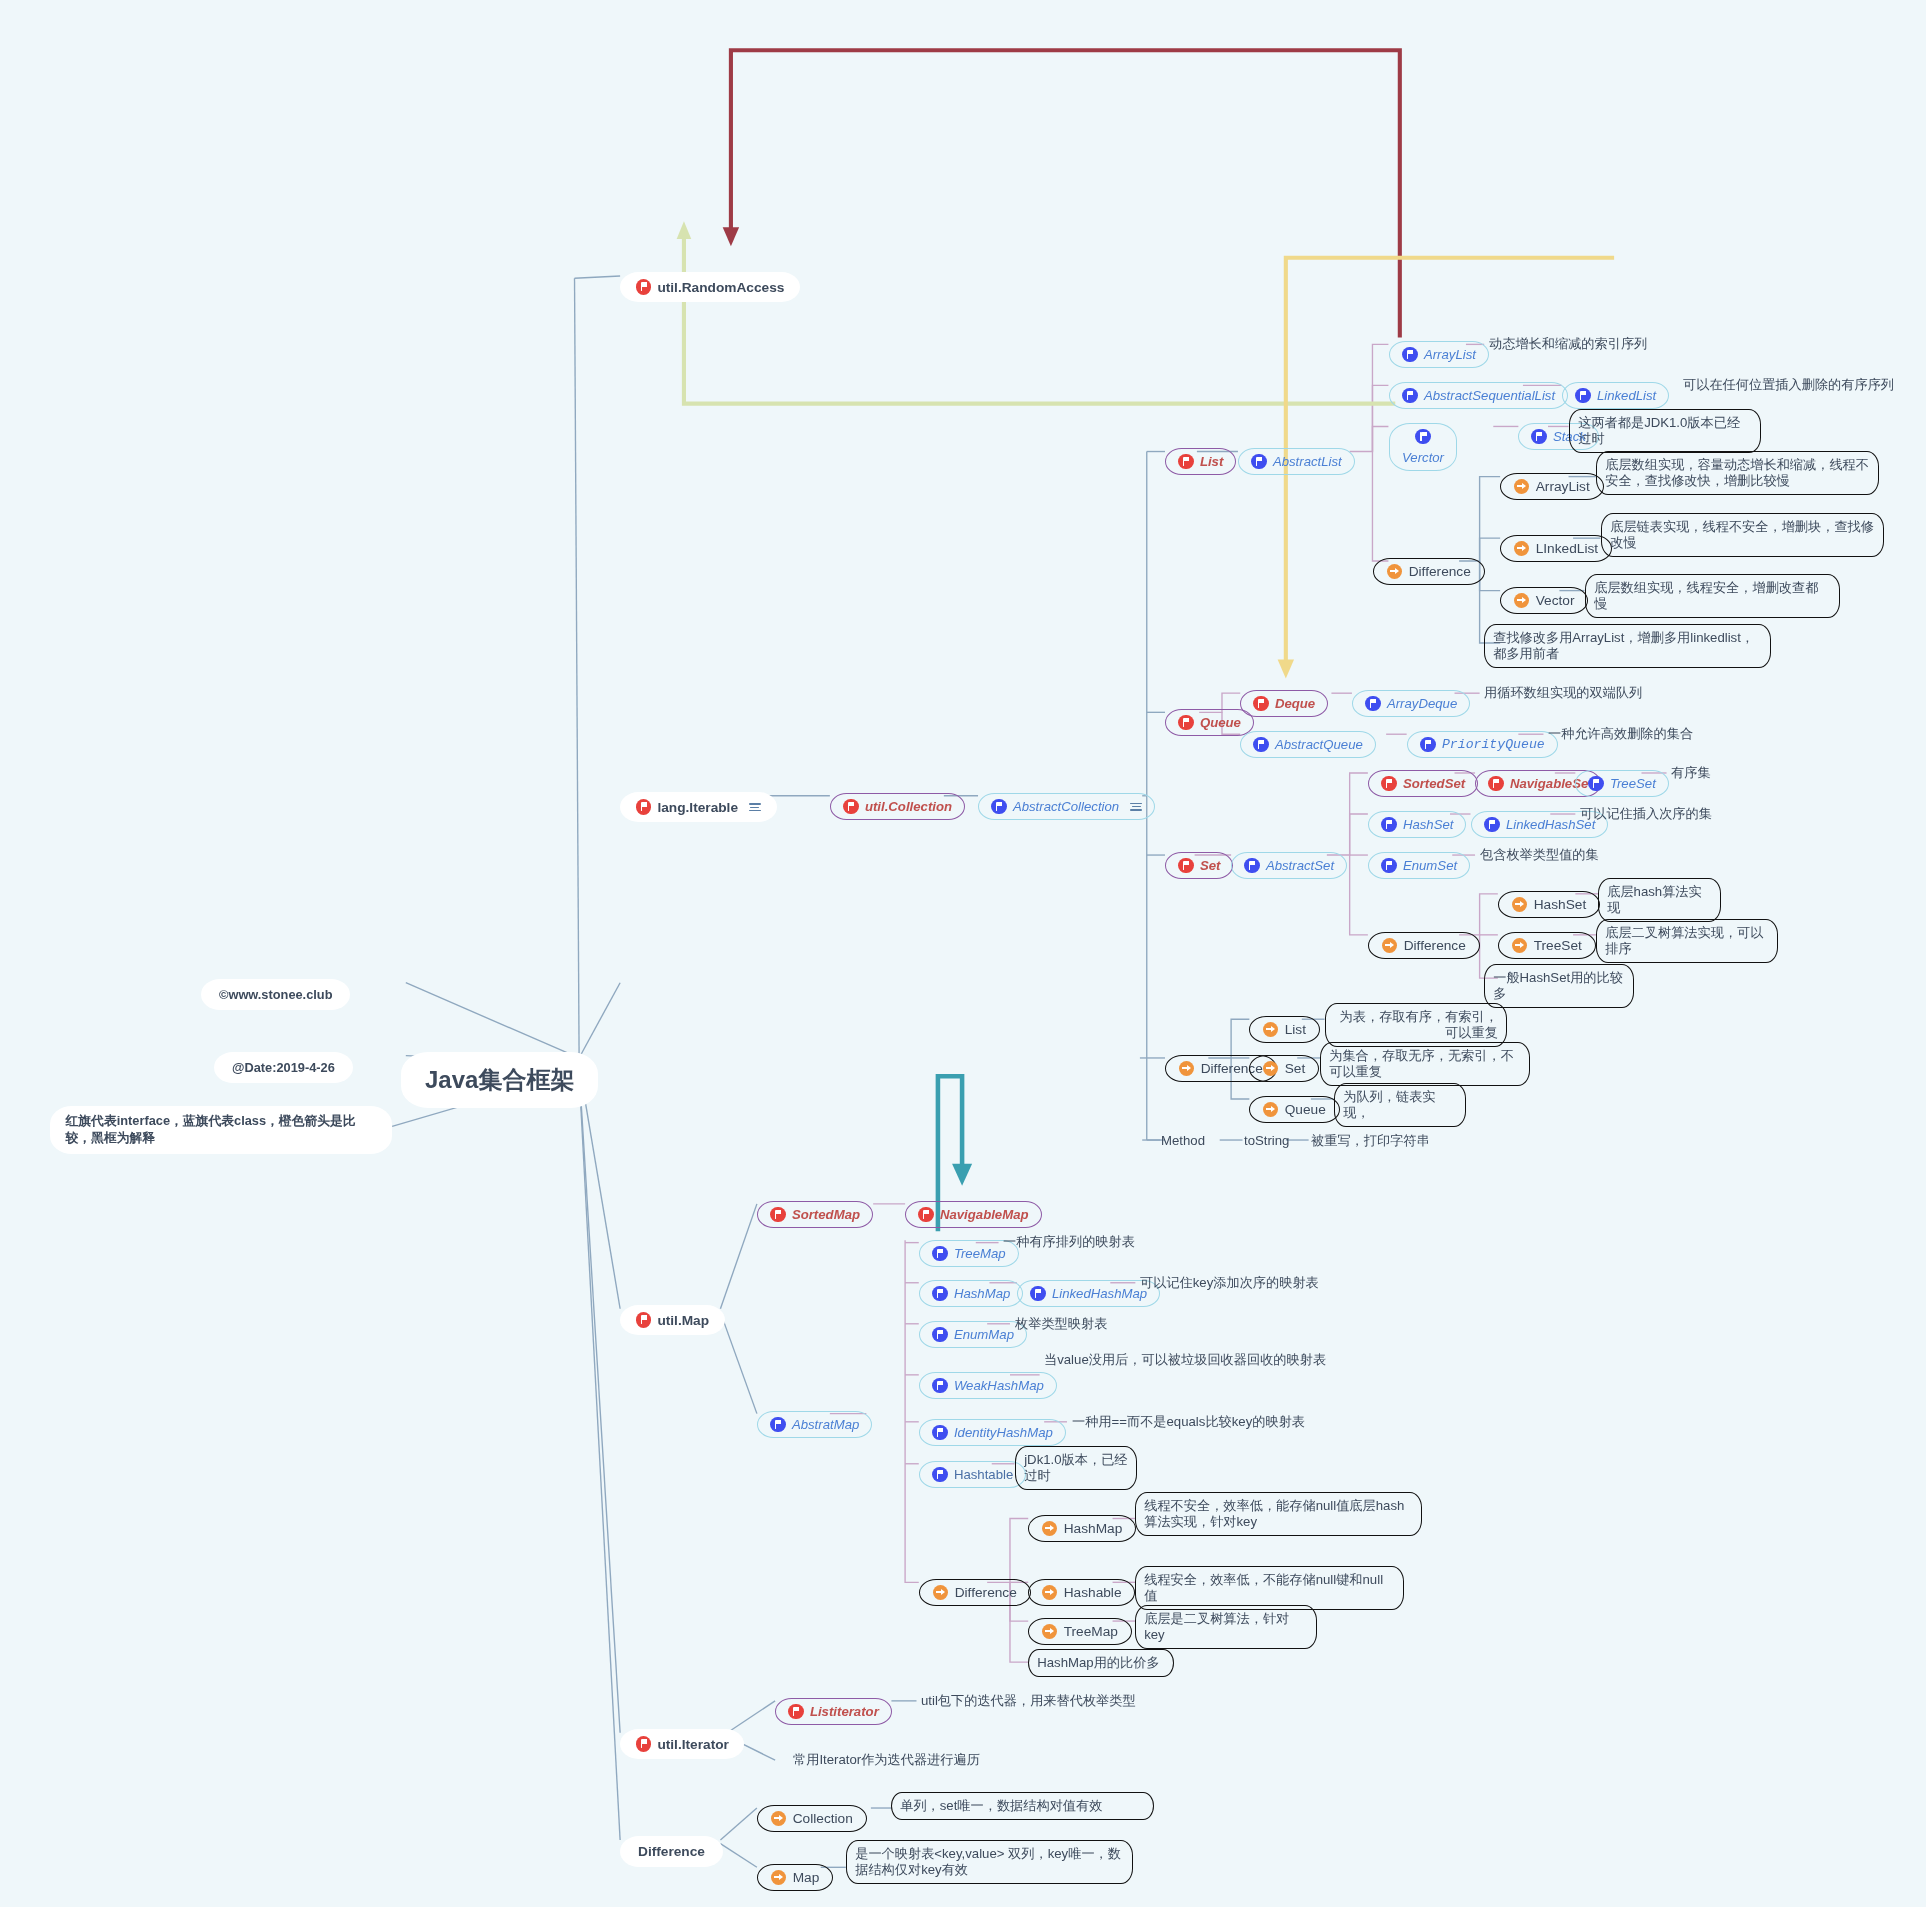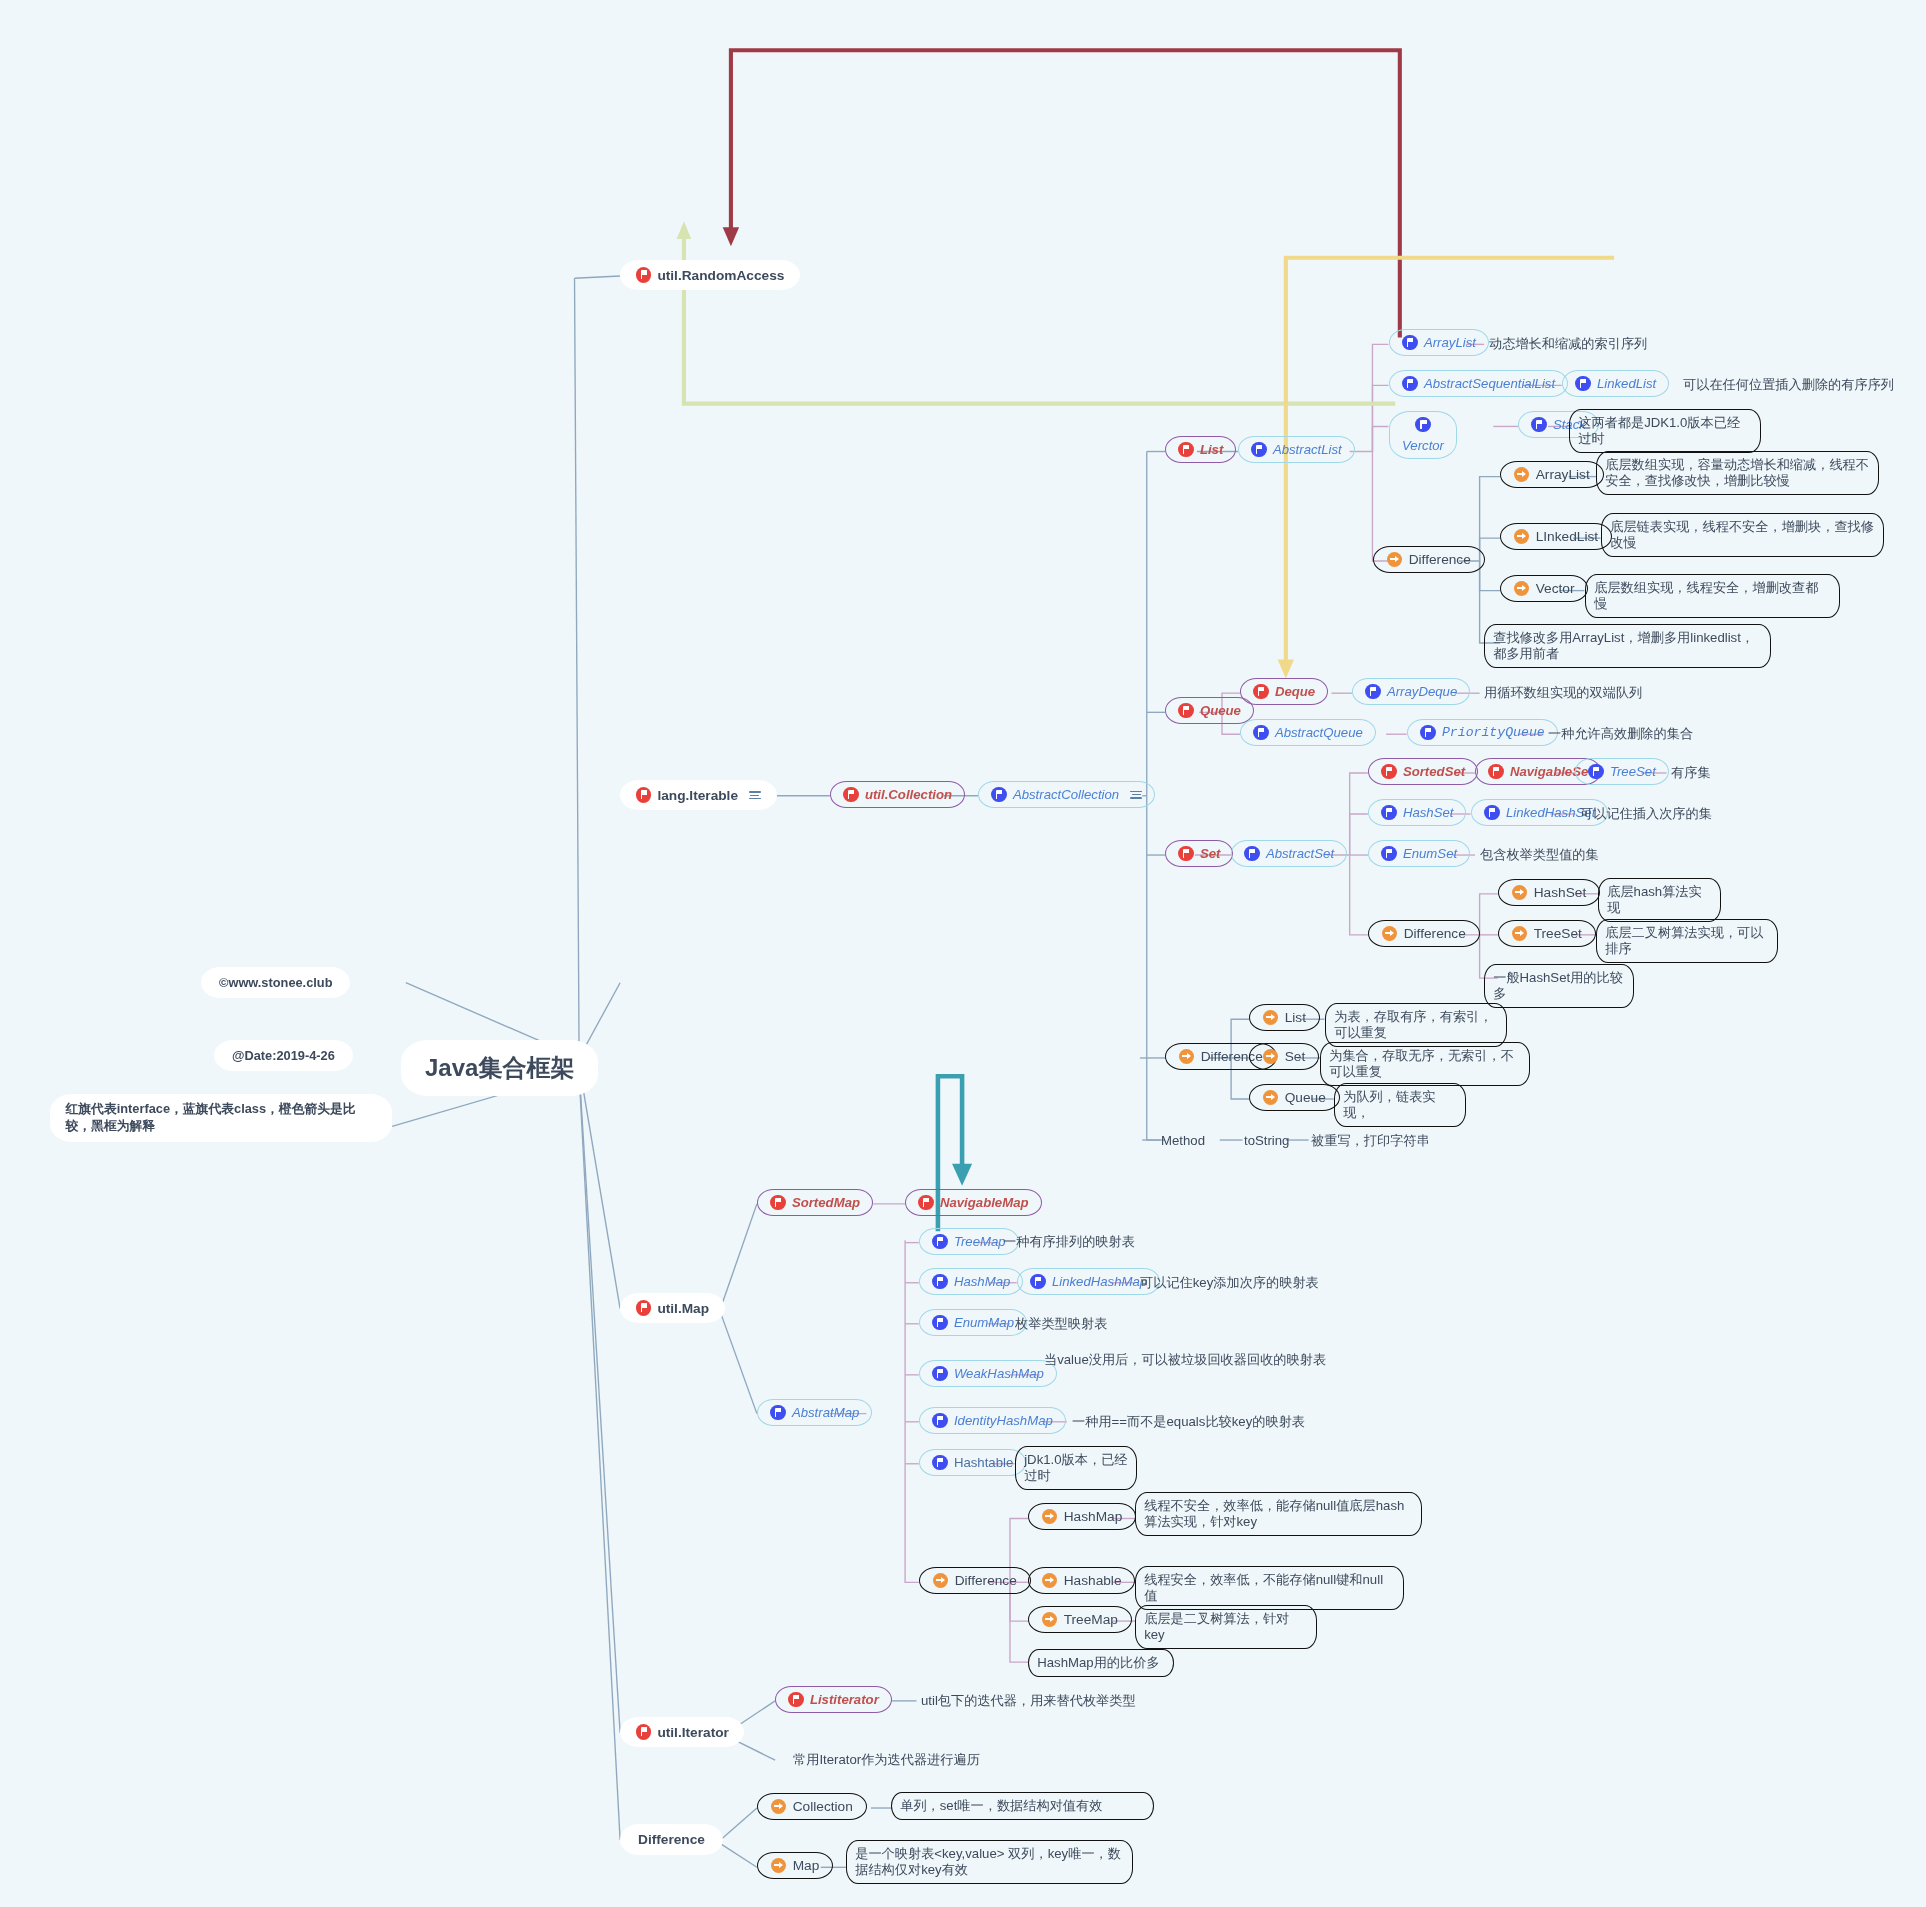--- a/index.html
+++ b/index.html
@@ -7,21 +7,21 @@
     width:1926px;height:1908px;position:relative;overflow:hidden;
     background:#eff7fa;
     font-family:"Liberation Sans","DejaVu Sans",sans-serif;
   }
   #canvas{position:absolute;inset:0;}
   svg.links{position:absolute;left:0;top:0;width:1926px;height:1908px;pointer-events:none;}
 
   
   .node{
     position:absolute;display:flex;align-items:center;gap:6.4px;
-    box-sizing:border-box;white-space:nowrap;
+    box-sizing:border-box;white-space:nowrap;margin-top:12px;
   }
   .node .lbl{display:block;}
 
   
   .root{
     background:#fff;border-radius:27px/22px;
     padding:12px 24px;font-size:24px;font-weight:bold;color:#3d4a5c;
     box-shadow:0 0 0 0 rgba(0,0,0,0);
   }
 
@@ -441,21 +441,21 @@
 <div class="box" style="left:1484px;top:964px;width:150px;">一般HashSet用的比较多</div>
 
 <div class="node cmp" style="left:1165px;top:1043px;">
   <span class="arrw"></span>
   <span class="lbl">Difference</span>
 </div>
 <div class="node cmp" style="left:1249px;top:1004px;">
   <span class="arrw"></span>
   <span class="lbl">List</span>
 </div>
-<div class="box" style="left:1325px;top:1003px;width:182px;">为表，存取有序，有索引，可以重复</div>
+<div class="box" style="left:1325px;top:1003px;width:182px;text-align:right;">为表，存取有序，有索引，可以重复</div>
 
 <div class="node cmp" style="left:1249px;top:1043px;">
   <span class="arrw"></span>
   <span class="lbl">Set</span>
 </div>
 <div class="box" style="left:1320px;top:1042px;width:210px;">为集合，存取无序，无索引，不可以重复</div>
 
 <div class="node cmp" style="left:1249px;top:1084px;">
   <span class="arrw"></span>
   <span class="lbl">Queue</span>

